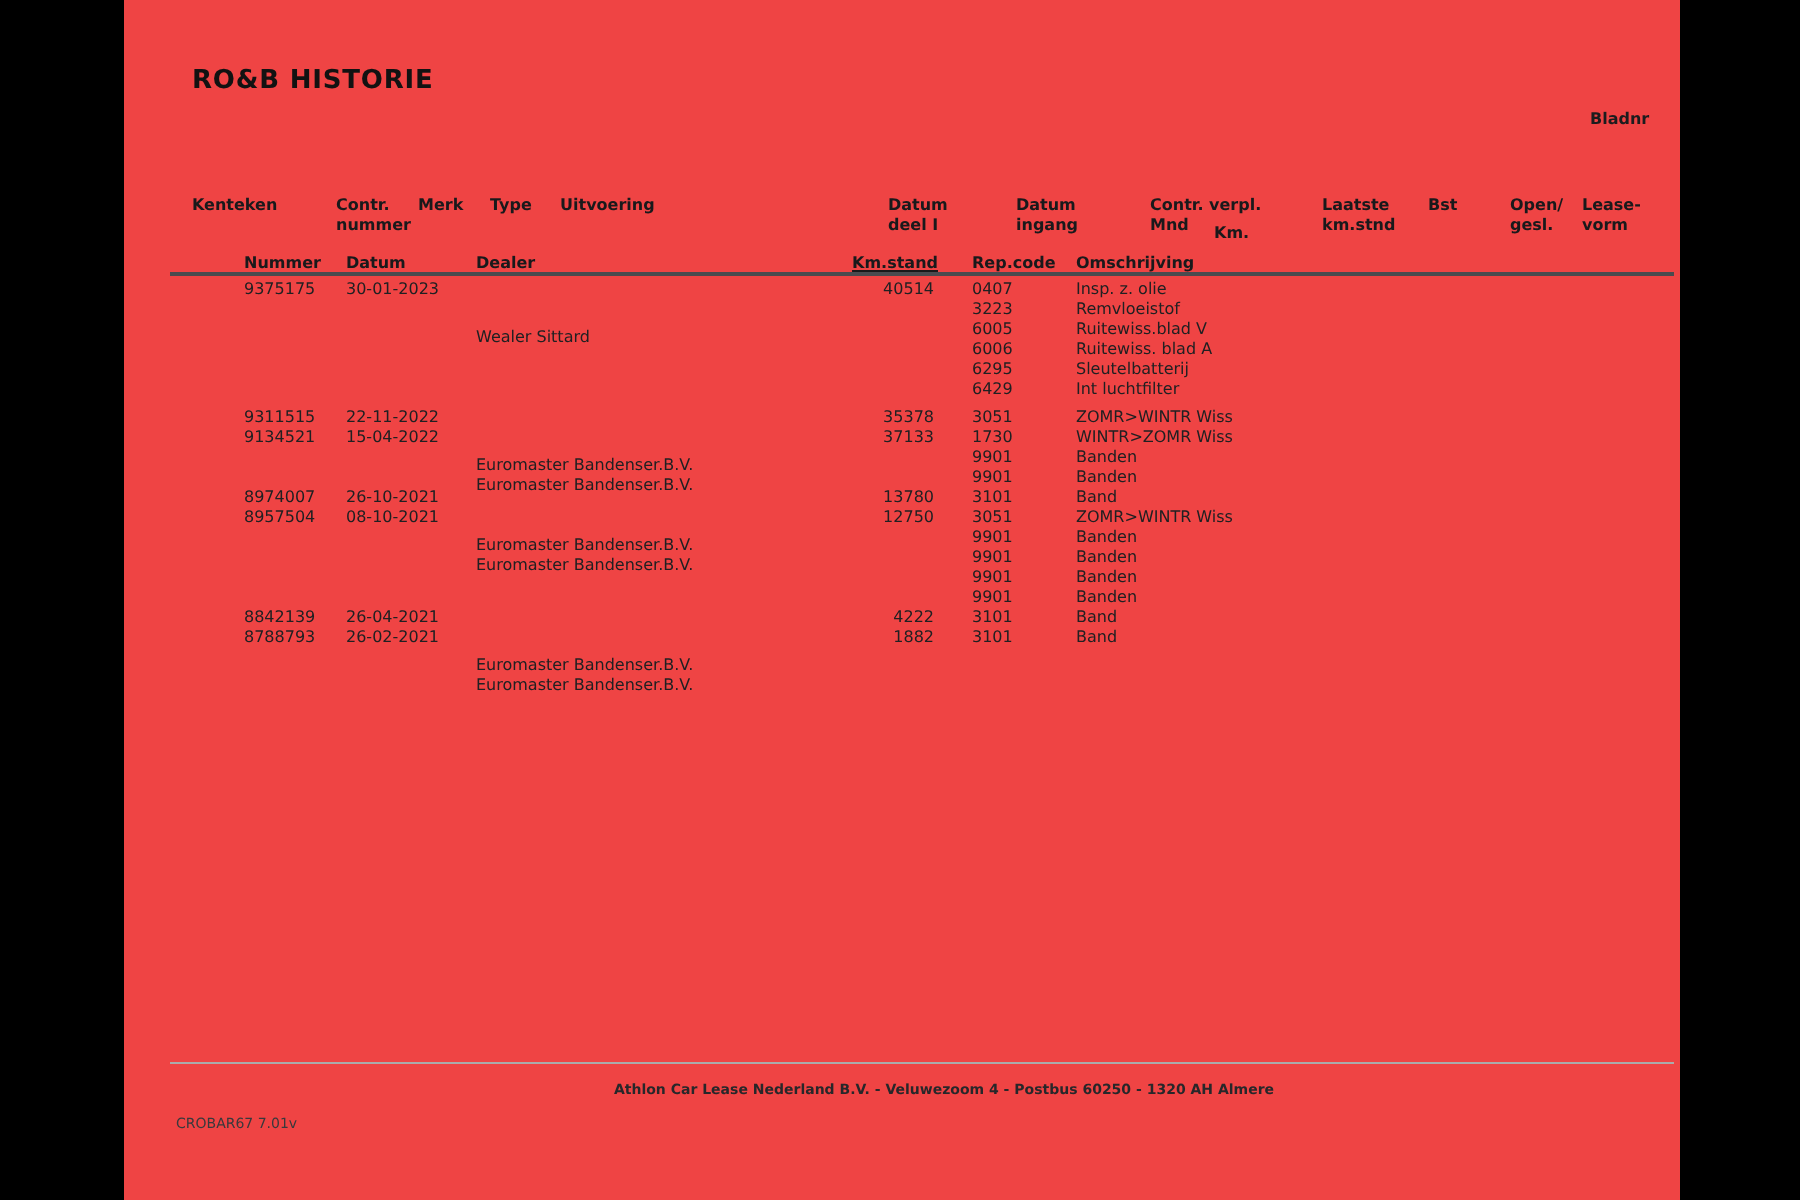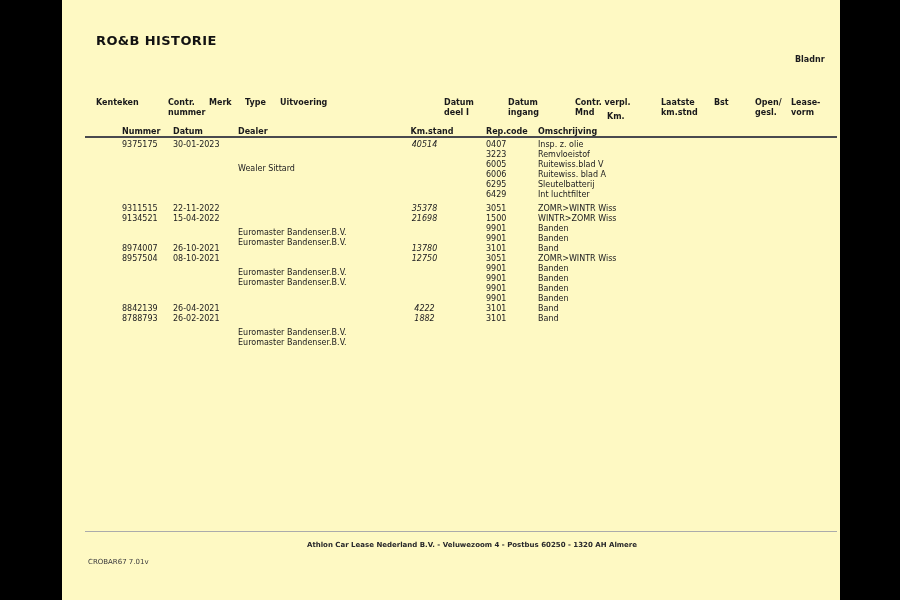--- a/index.html
+++ b/index.html
@@ -4,56 +4,56 @@
 <style>
   html, body { margin:0; padding:0; }
   body {
     width:900px; height:600px; position:relative; overflow:hidden;
     background:#000;
     font-family:"DejaVu Sans","Liberation Sans",sans-serif;
     color:#1c1c1e;
   }
   .page {
     position:absolute; left:62px; top:0; width:778px; height:600px;
-    background:#fef9c3;
+    background:#ef4444;
   }
   .title {
     position:absolute; left:34px; top:33px;
     font-size:13px; font-weight:bold; letter-spacing:.4px; color:#121212;
     white-space:nowrap;
   }
   .bladnr {
     position:absolute; left:733px; top:55px;
     font-size:8px; font-weight:bold; white-space:nowrap;
   }
   .hcell {
     position:absolute; top:98px; font-size:8px; font-weight:bold;
     line-height:10px; white-space:nowrap; color:#19191b;
   }
   .hcell .sub { position:relative; }
   .hcell .sub .km-off { position:absolute; left:32px; top:4px; }
   .h2cell {
     position:absolute; top:127px; font-size:8px; font-weight:bold;
     white-space:nowrap; color:#19191b;
   }
-  .kmhead { width:74px; text-align:center; }
+  .kmhead { width:74px; text-align:right;text-decoration:underline; }
   .rule {
     position:absolute; left:23px; top:136px; width:752px; height:2px;
     background:#4a4b4f;
   }
   .tbody { position:absolute; left:0; top:140px; width:778px; }
   .visit { position:relative; }
   .row {
     position:relative; height:10px; font-size:8px; line-height:10px;
     white-space:nowrap; color:#202022;
   }
   .c-nummer { position:absolute; left:60px; }
   .c-datum  { position:absolute; left:111px; }
   .c-dealer { position:absolute; left:176px;margin-top:24px; }
-  .c-km     { position:absolute; left:320px; width:85px; text-align:center;font-style:italic; }
+  .c-km     { position:absolute; left:320px; width:85px; text-align:right; }
   .c-code   { position:absolute; left:424px;text-align:center; }
   .c-oms    { position:absolute; left:476px; }
   .footer-rule {
     position:absolute; left:23px; top:531px; width:752px; height:1px;
     background:#ababab;
   }
   .footer {
     position:absolute; left:80px; top:541px; width:660px;
     text-align:center; font-size:7px; line-height:8.2px;
     font-weight:bold; color:#27272a;
@@ -166,22 +166,22 @@
           <span class="c-km">35378</span>
           <span class="c-code">3051</span>
           <span class="c-oms">ZOMR&gt;WINTR Wiss</span>
         </div>
       </div>
       <div class="visit">
         <div class="row">
           <span class="c-nummer">9134521</span>
           <span class="c-datum">15-04-2022</span>
           <span class="c-dealer">Euromaster Bandenser.B.V.</span>
-          <span class="c-km">21698</span>
-          <span class="c-code">1500</span>
+          <span class="c-km">37133</span>
+          <span class="c-code">1730</span>
           <span class="c-oms">WINTR&gt;ZOMR Wiss</span>
         </div>
         <div class="row">
           <span class="c-code">9901</span>
           <span class="c-oms">Banden</span>
         </div>
         <div class="row">
           <span class="c-code">9901</span>
           <span class="c-oms">Banden</span>
         </div>

